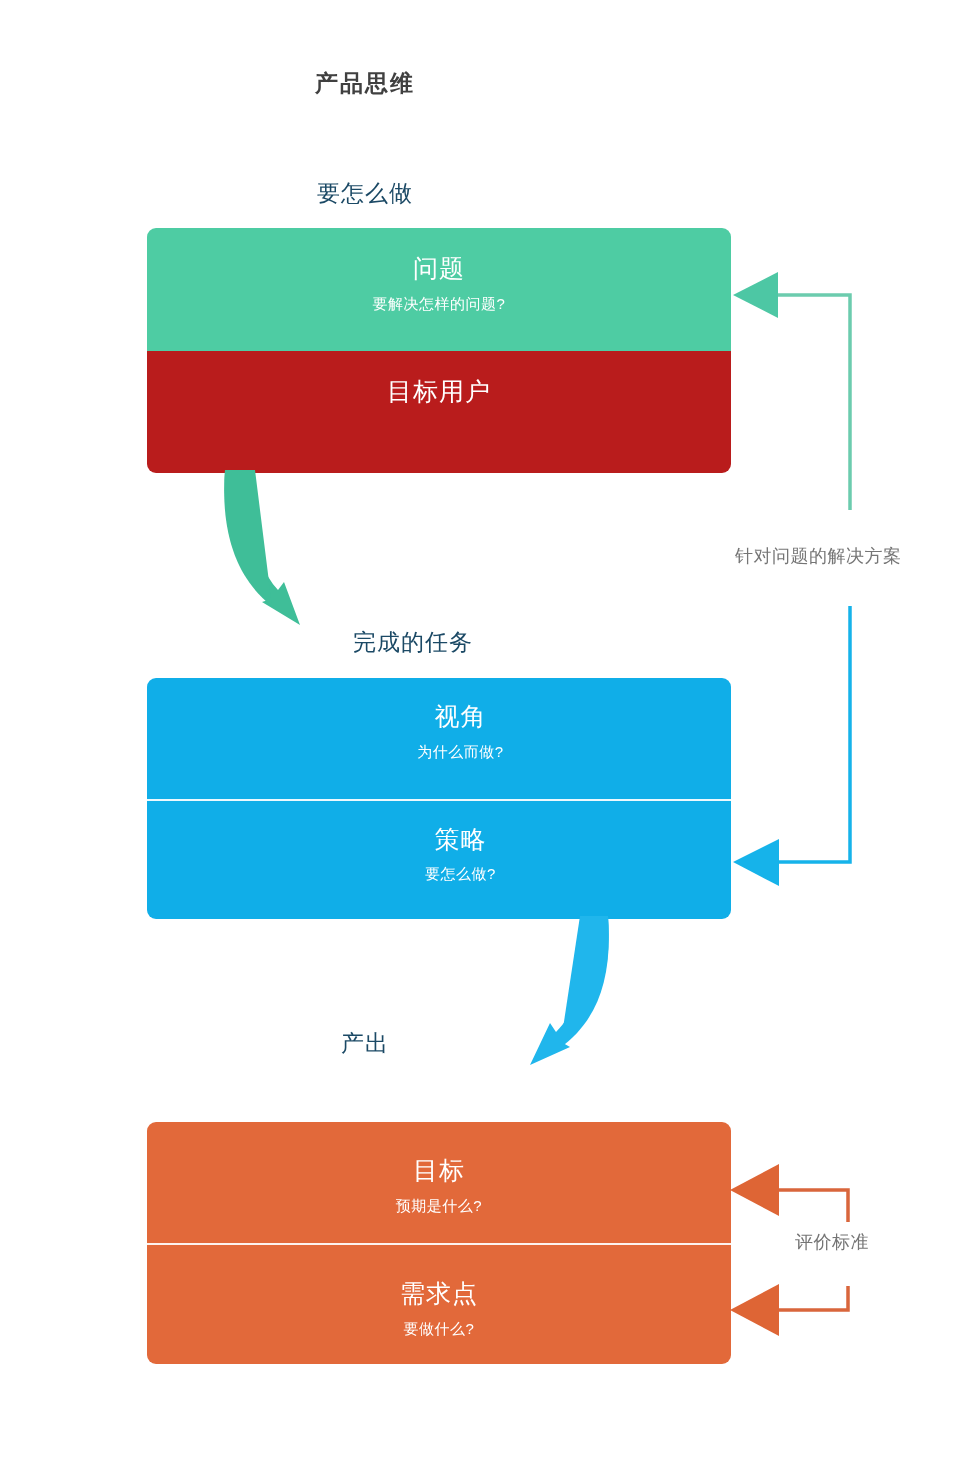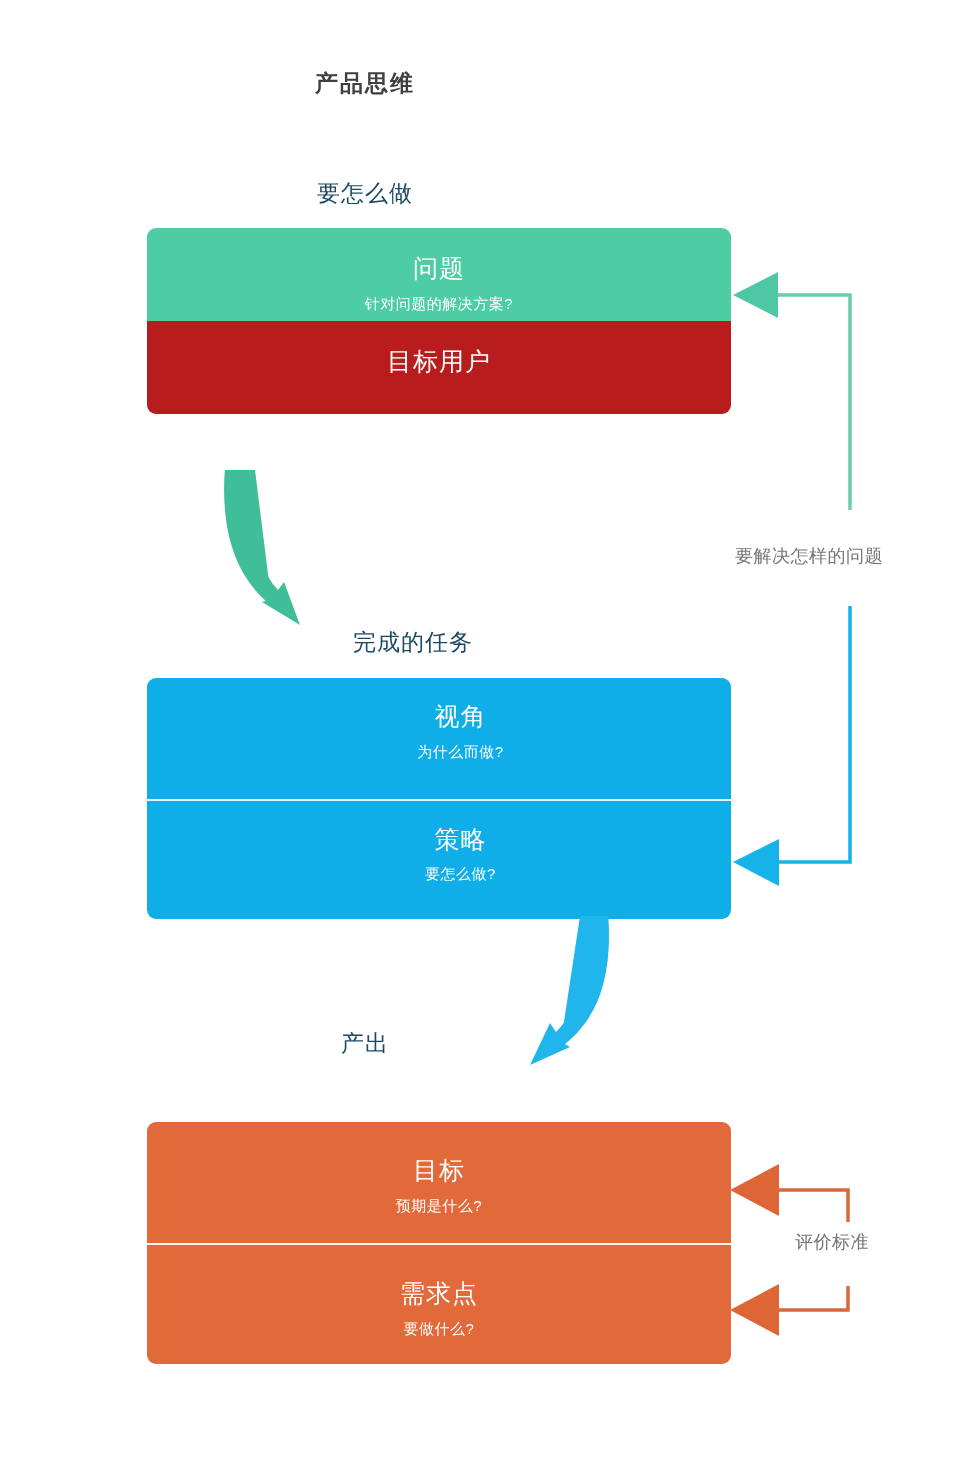--- a/index.html
+++ b/index.html
@@ -49,21 +49,21 @@
   #label-output  { top: 1030px; }
 
   
   .stack {
     position: absolute;
     left: 147px;
     width: 584px;
     border-radius: 9px;
     overflow: hidden;
   }
-  #stack-green  { top: 228px;  height: 186px; }
+  #stack-green  { top: 228px;  height: 245px; }
   #stack-blue   { top: 678px;  height: 241px; background: #10AEE8; }
   #stack-orange { top: 1122px; height: 242px; background: #E2693A; }
 
   .cell {
     position: relative;
     box-sizing: border-box;
     text-align: center;
     color: #ffffff;
   }
   .cell .cell-title {
@@ -121,21 +121,21 @@
 
 <div id="page">
 
   <div class="main-title">产品思维</div>
 
   <div class="section-label" id="label-users">要怎么做</div>
 
   <div class="stack" id="stack-green">
     <div class="cell" id="cell-problem">
       <div class="cell-title">问题</div>
-      <div class="cell-sub">针对问题的解决方案?</div>
+      <div class="cell-sub">要解决怎样的问题?</div>
     </div>
     <div class="cell" id="cell-target">
       <div class="cell-title">目标用户</div>
     </div>
   </div>
 
   <div class="section-label" id="label-tasks">完成的任务</div>
 
   <div class="stack" id="stack-blue">
     <div class="cell">
@@ -205,17 +205,17 @@
       <path d="M 848 1222 L 848 1190 L 776 1190" stroke="#D9663C" stroke-width="3.5" fill="none"></path>
       <polygon points="779,1164 779,1216 730,1190" fill="#DE6535"></polygon>
     </g>
 
     <g>
       <path d="M 848 1286 L 848 1310 L 776 1310" stroke="#D9663C" stroke-width="3.5" fill="none"></path>
       <polygon points="779,1284 779,1336 730,1310" fill="#DE6535"></polygon>
     </g>
   </svg>
 
-  <div class="side-label" id="side-label-solution">要解决怎样的问题</div>
+  <div class="side-label" id="side-label-solution">针对问题的解决方案</div>
 
   <div class="side-label" id="side-label-criteria">评价标准</div>
 
 </div>
 
 </body></html>

